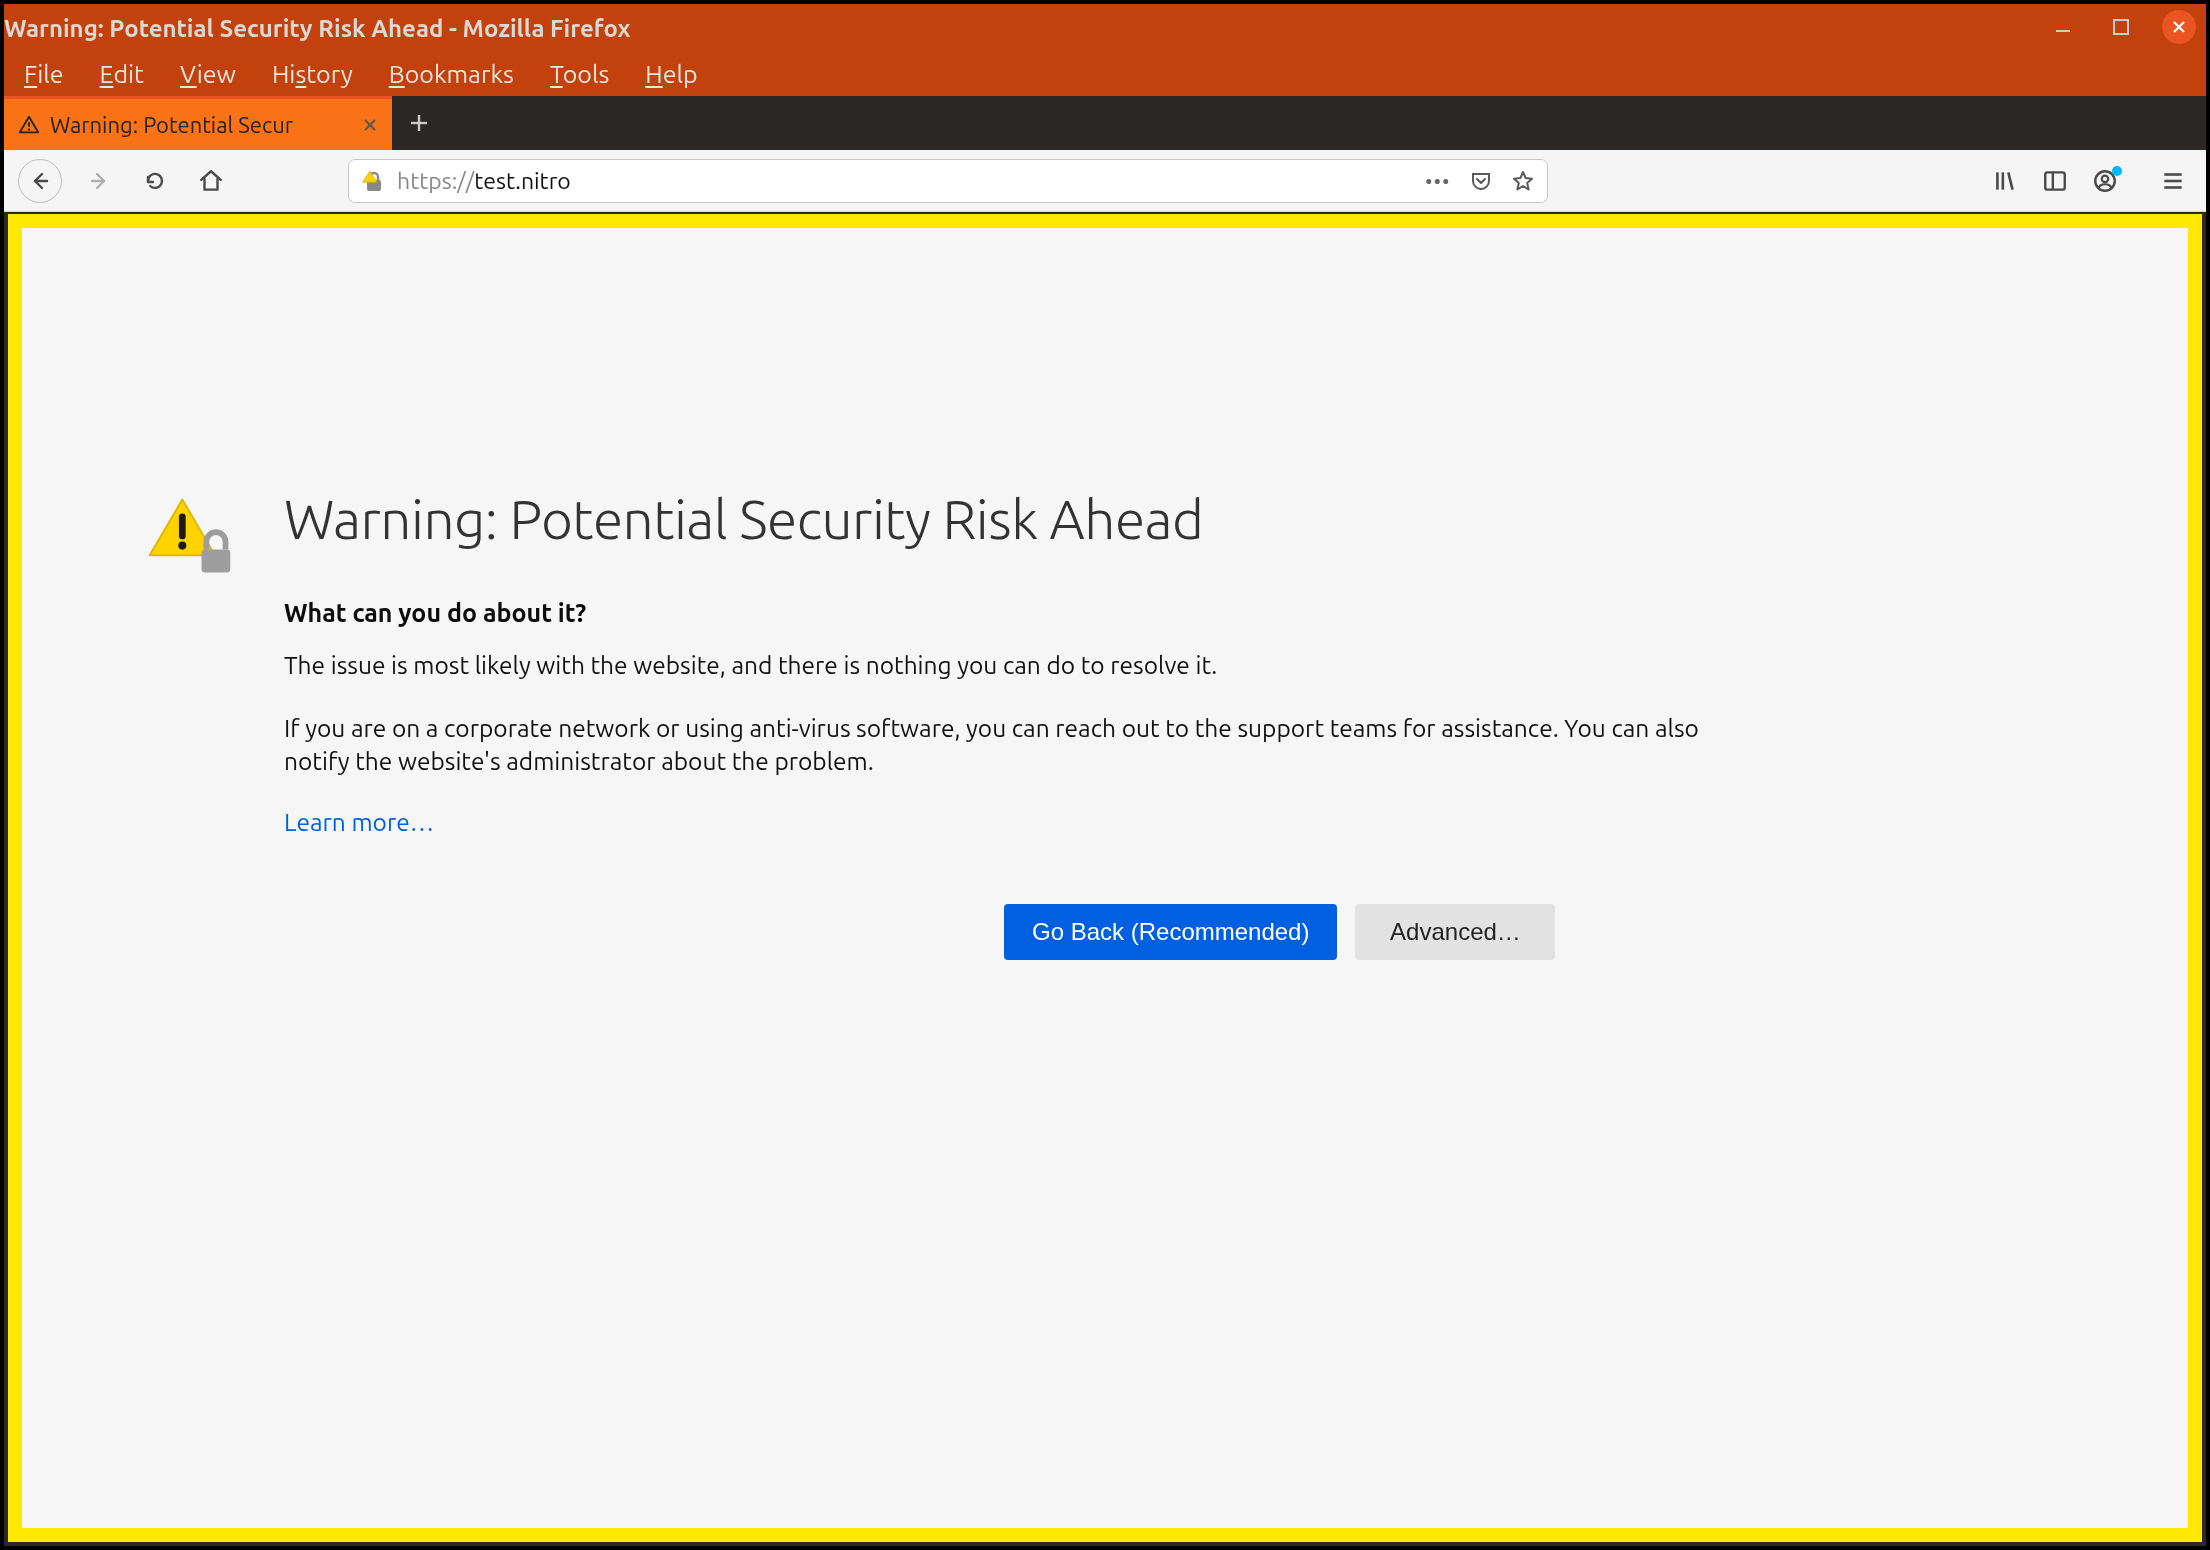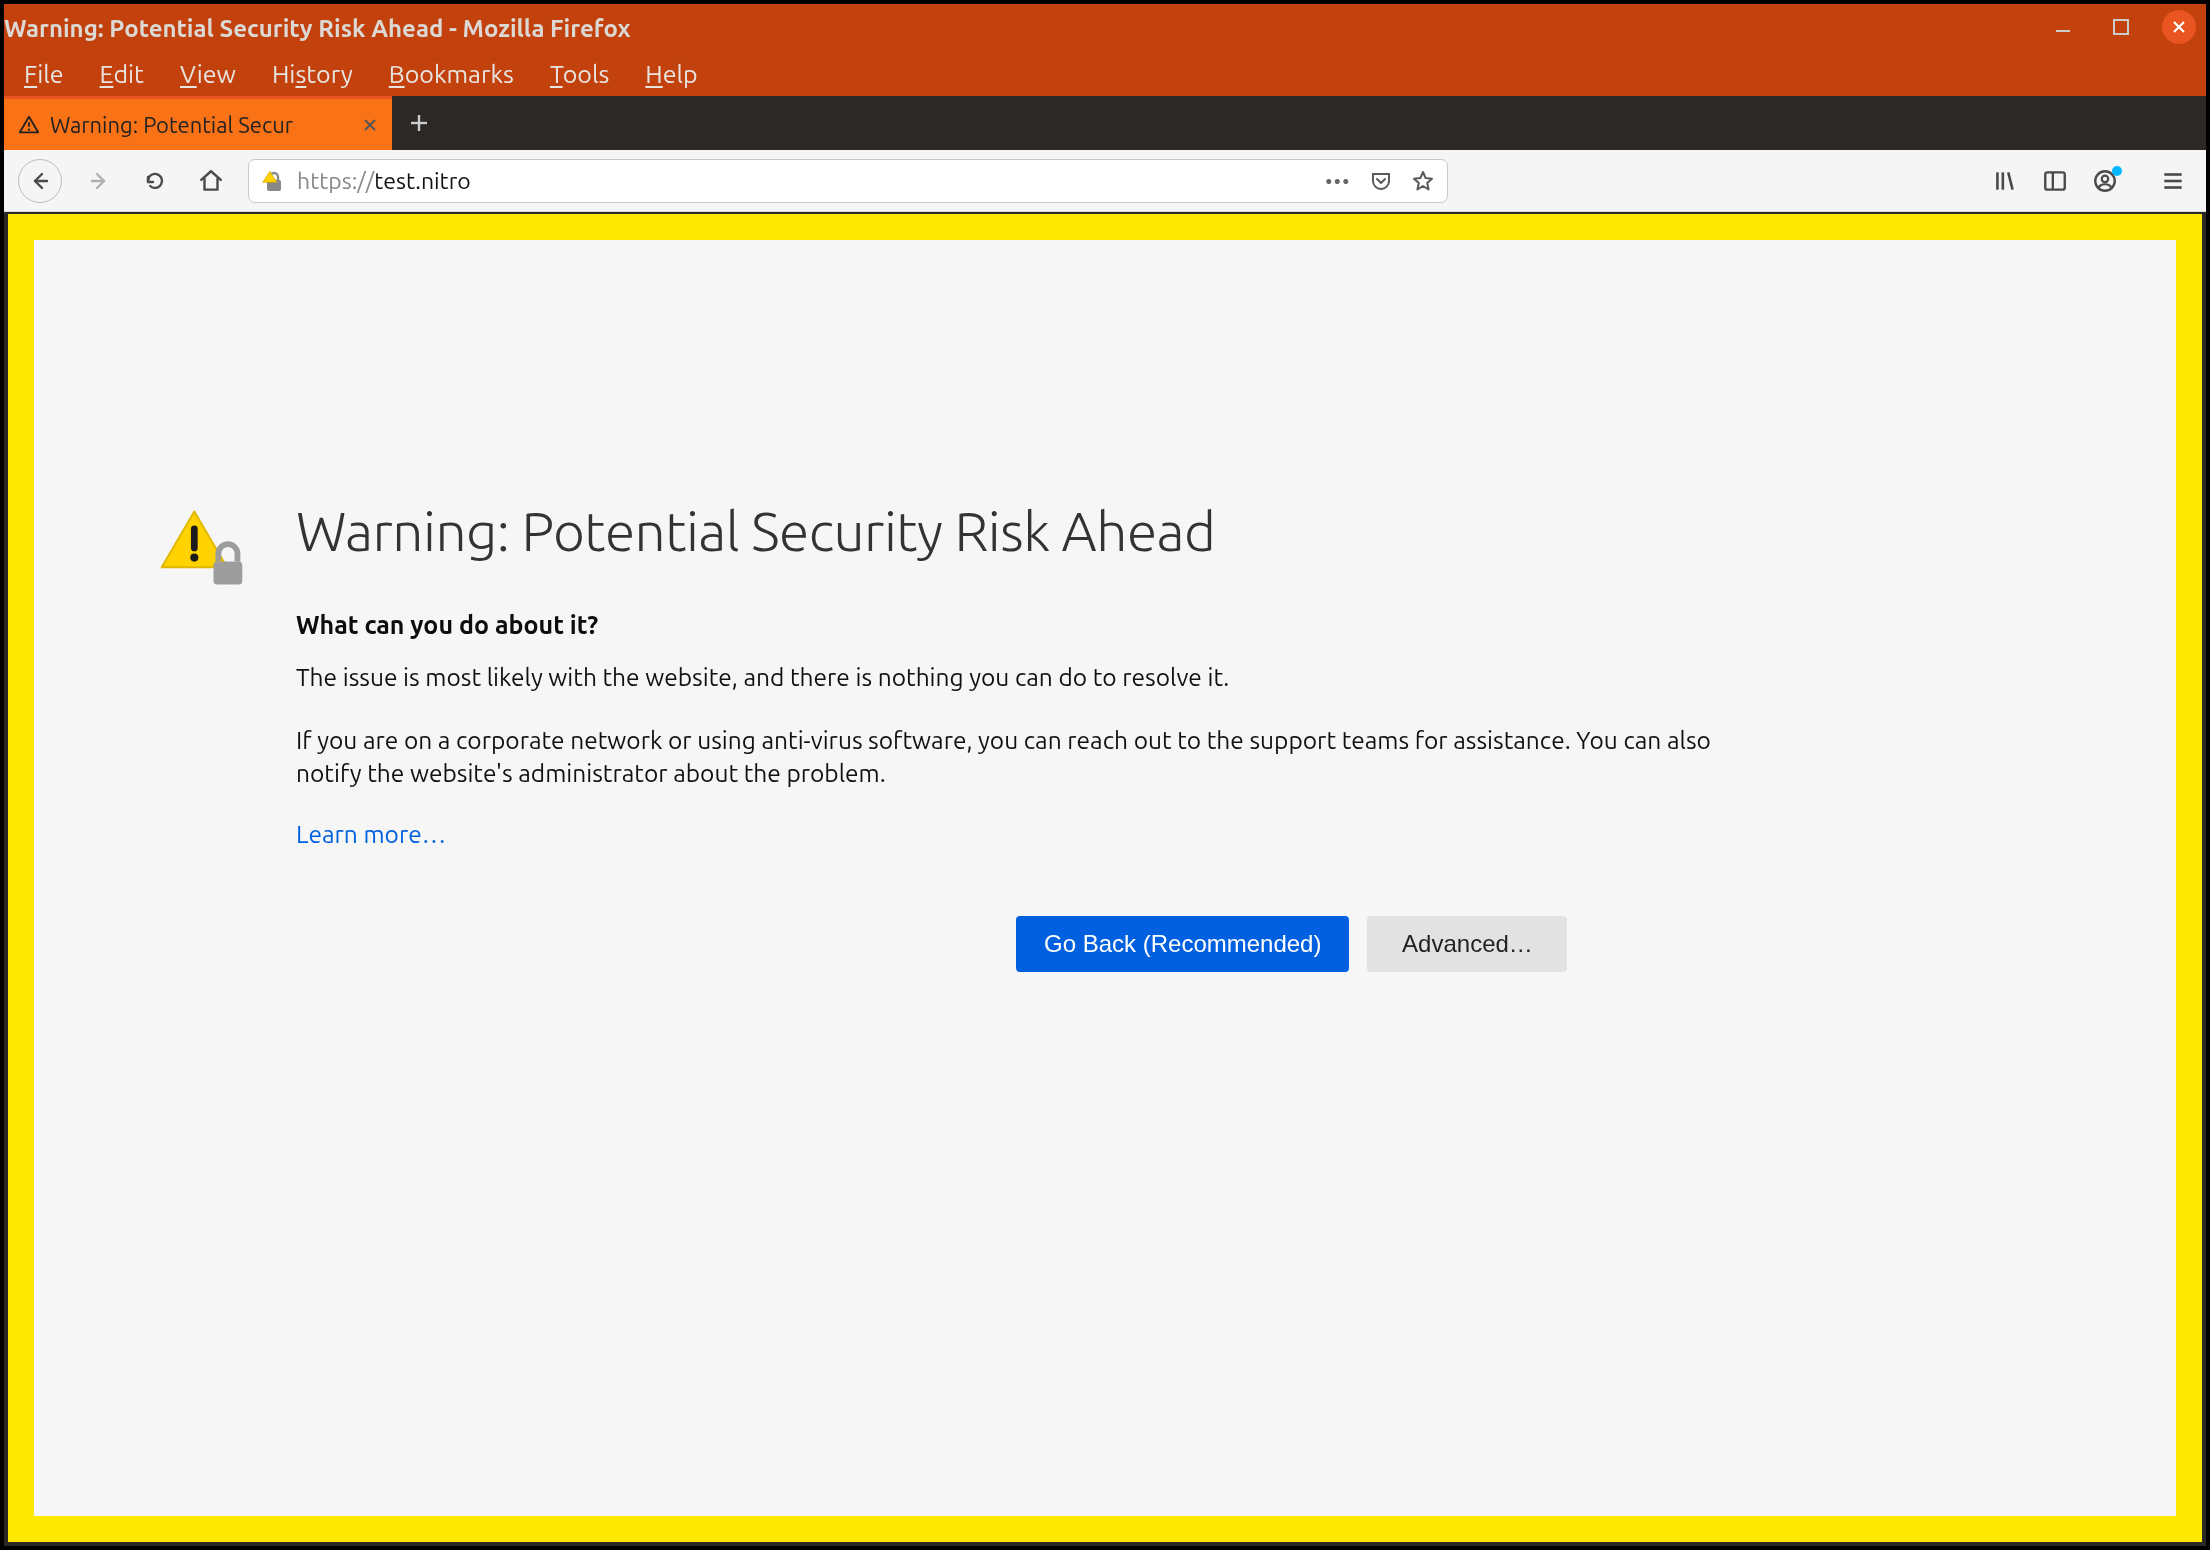--- a/index.html
+++ b/index.html
@@ -113,20 +113,21 @@
     flex: 1;
     max-width: 1200px;
     height: 44px;
     border: 1px solid #c8c8c8;
     border-radius: 7px;
     background: #fff;
     display: flex;
     align-items: center;
     padding: 0 12px;
     gap: 10px;
+    margin-left: 100px;
   }
   .urlbar .lock-warn {
     position: relative;
     width: 26px; height: 26px;
   }
   .url-text { font-size: 23px; color: #888; flex:1;}
   .url-text .host { color: #111; }
   .url-right { display: flex; align-items: center; gap: 18px; color: #5a5a5a; }
   .dots { letter-spacing: 2px; font-weight: bold; font-size: 18px; color:#666;}
   .right-icons { display: flex; align-items: center; gap: 24px; margin-left: auto; padding-right: 6px; color:#4a4a4a;}
@@ -134,21 +135,21 @@
   .right-icons .dot-badge::after {
     content: ""; position: absolute; top: -2px; right: -4px;
     width: 10px; height: 10px; background: #00b7ff; border-radius: 50%;
   }
 
   
   .viewport {
     position: absolute;
     top: 210px; left: 4px; right: 4px; bottom: 4px;
     background: #ffe900;
-    padding: 26px;
+    padding: 14px;
   }
   .page {
     background: #f7f6f6;
     width: 100%; height: 100%;
     padding-top: 260px;
     padding-left: 120px;
   }
   .err-wrap {
     display: flex;
     gap: 46px;

